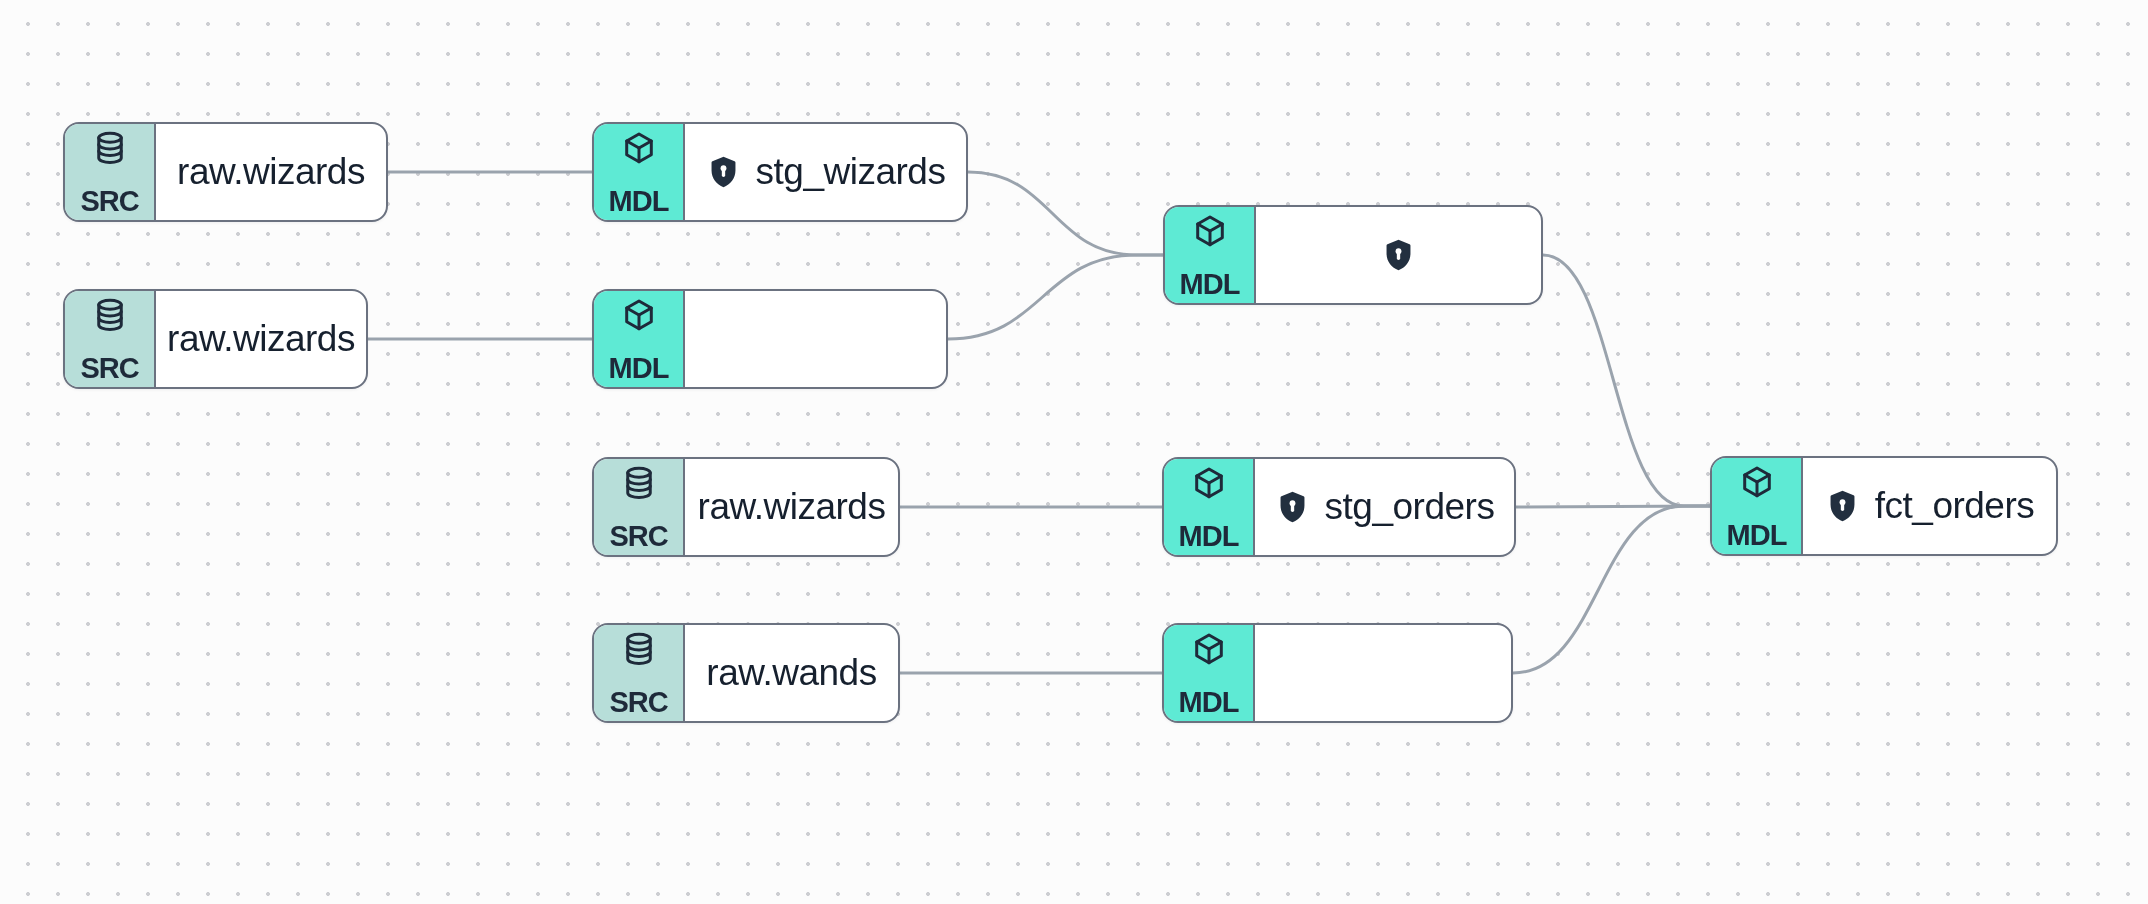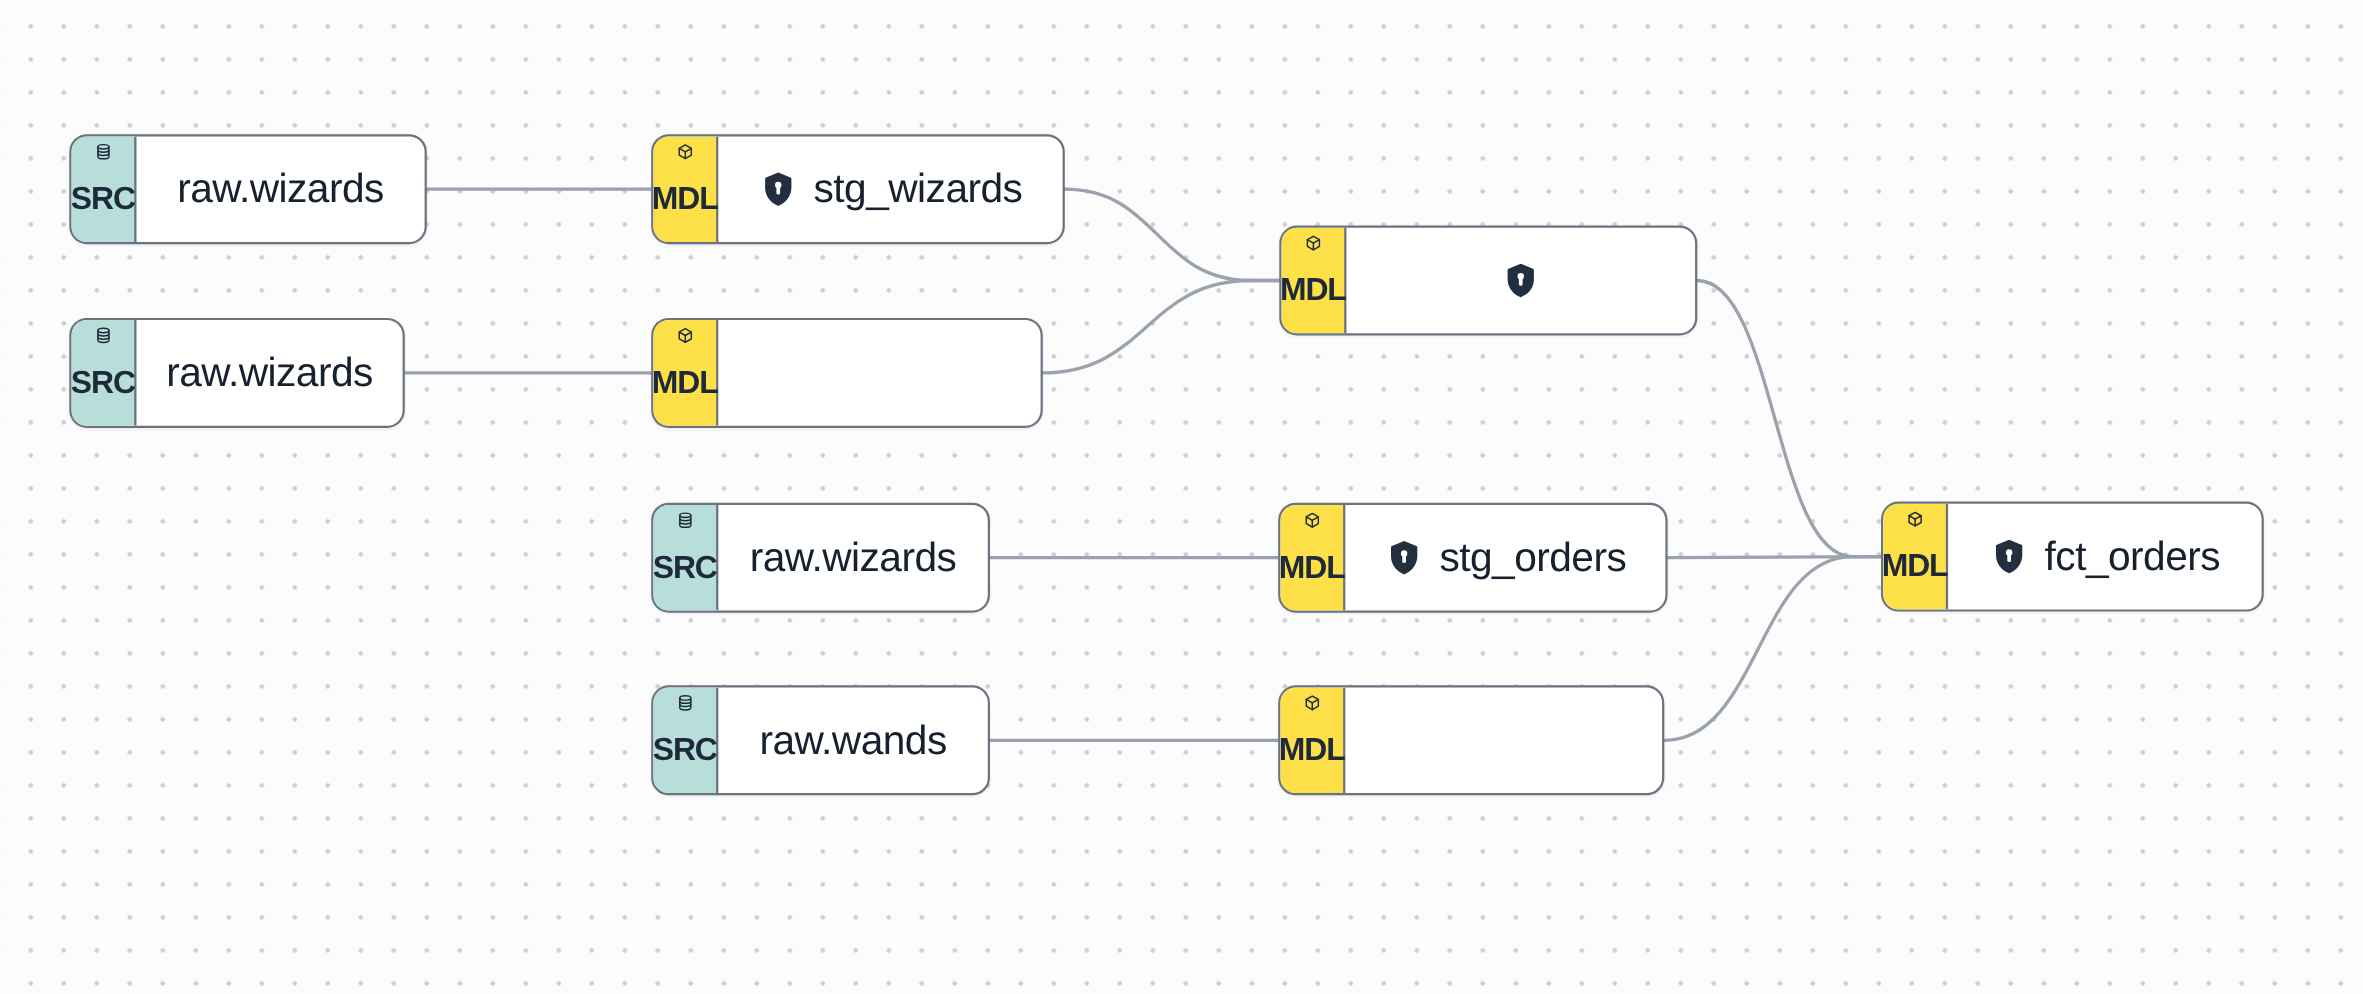--- a/index.html
+++ b/index.html
@@ -35,32 +35,32 @@
     box-sizing: border-box;
     background: #ffffff;
     border: 2px solid #6b7280;
     border-radius: 16px;
     overflow: hidden;
     box-shadow: 0 1px 3px rgba(16,24,40,0.06);
     cursor: pointer;
   }
   .badge {
     flex: none;
-    width: 59px;
+    width: 91px;
     display: flex;
     flex-direction: column;
     align-items: center;
     justify-content: center;
     gap: 21px;
     border-right: 2px solid #6b7280;
-    padding: 6px 0 24px 0;
+    padding: 6px 0 4px 0;
     box-sizing: border-box;
   }
   .node.source .badge { background: #b7ded9; }
-  .node.model  .badge { background: #fde047; }
+  .node.model  .badge { background: #5eead4; }
   .badge .nodetype-icon {
     width: 42px; height: 42px;
     color: #1e2a3a;
     display: block;
   }
   .badge-label {
     font-size: 29px;
     font-weight: 600;
     letter-spacing: -1px;
     line-height: 1;

